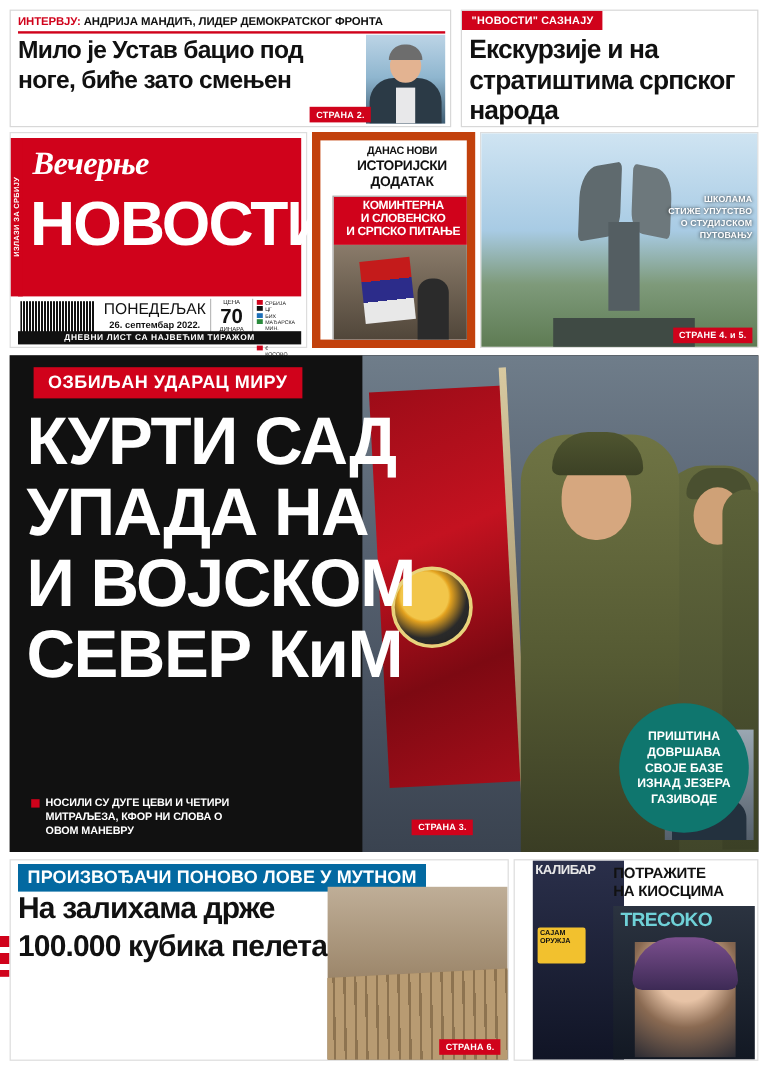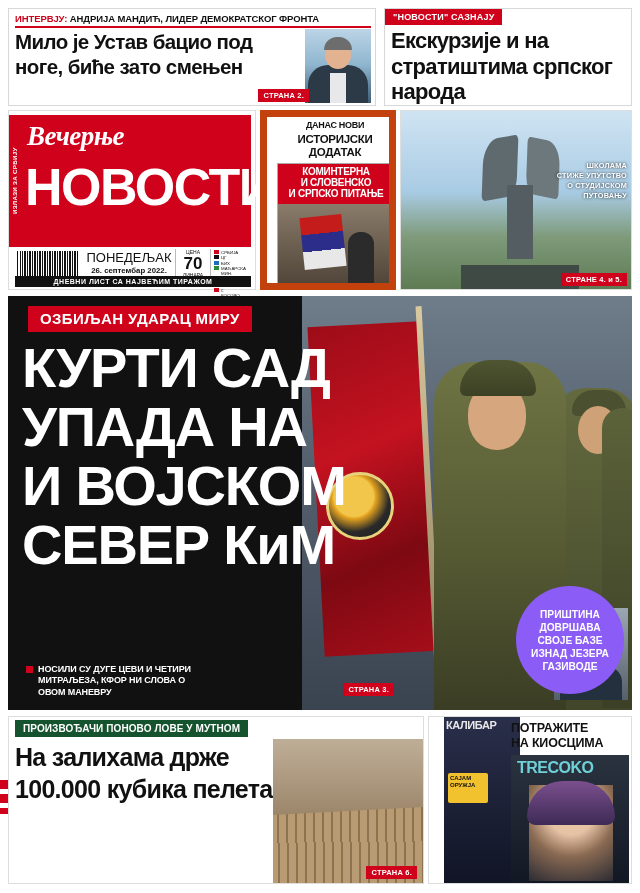--- a/index.html
+++ b/index.html
@@ -347,21 +347,21 @@
   .bullet::before {
     content: ""; position: absolute; left: 0; top: 2px;
     width: 7px; height: 7px; background: #d0021b;
   }
   .main .strana-tag {
     right: 238px; bottom: 14px;
   }
   .bubble {
     position: absolute; right: 8px; bottom: 16px;
     width: 108px; height: 108px; border-radius: 50%;
-    background: #8b5cf6;
+    background: #0f766e;
     color: #fff; font-size: 10.2px; font-weight: bold;
     line-height: 13px; text-align: center;
     display: flex; align-items: center; justify-content: center;
     padding: 6px;
   }
   .bubble-face {
     position: absolute; right: 4px; bottom: 10px;
     width: 74px; height: 92px;
     background: linear-gradient(#9aa7b2, #55606c);
     overflow: hidden;
@@ -375,22 +375,22 @@
     position: absolute; left: 8px; top: 716px;
     width: 624px; height: 168px;
   }
   .bl {
     position: absolute; left: 0; top: 0;
     width: 416px; height: 168px;
     background: #fff; border: 1px solid #ddd; overflow: hidden;
   }
   .bl-kicker {
     position: absolute; left: 6px; top: 3px;
-    background: #14532d; color: #fff;
-    font-size: 10px; font-weight: bold;
+    background: #0369a1; color: #fff;
+    font-size: 15px; font-weight: bold;
     padding: 3px 8px;
     letter-spacing: 0.1px;
   }
   .bl-head {
     position: absolute; left: 6px; top: 24px; width: 260px;
     font-size: 25px; line-height: 32px; font-weight: bold;
     color: #111; letter-spacing: -0.7px;
   }
   .bl-photo {
     position: absolute; right: 0; top: 22px; width: 150px; height: 146px;

